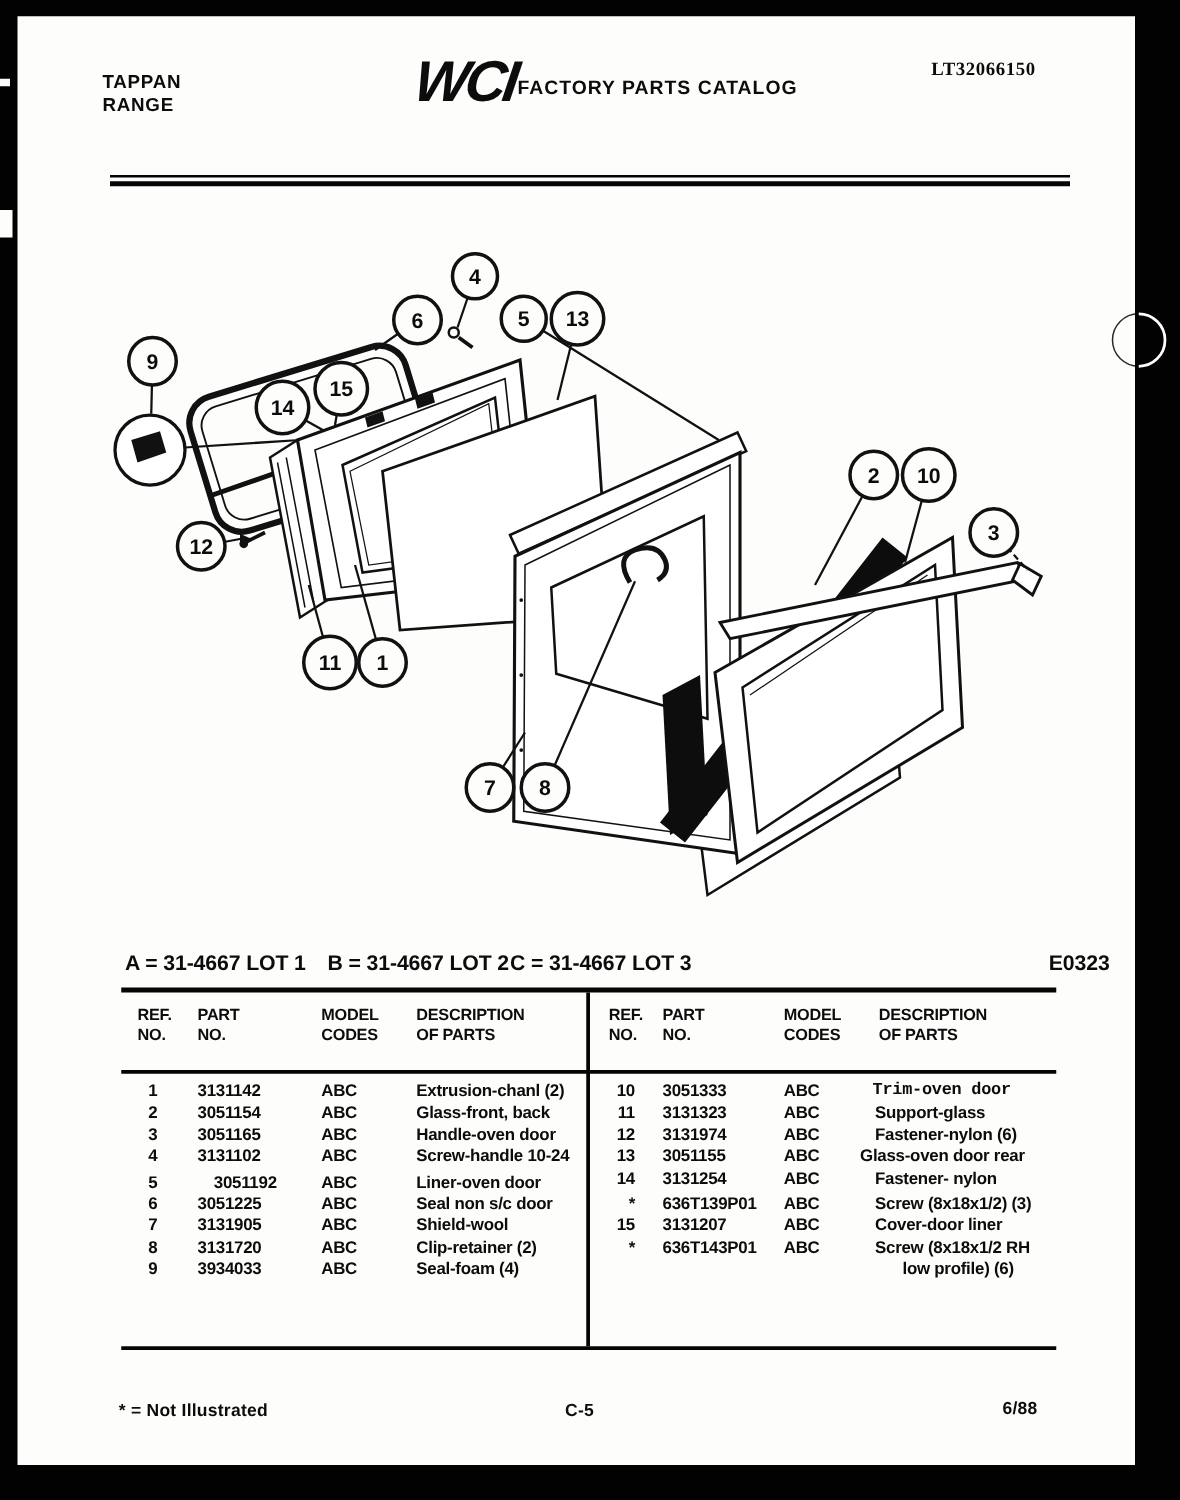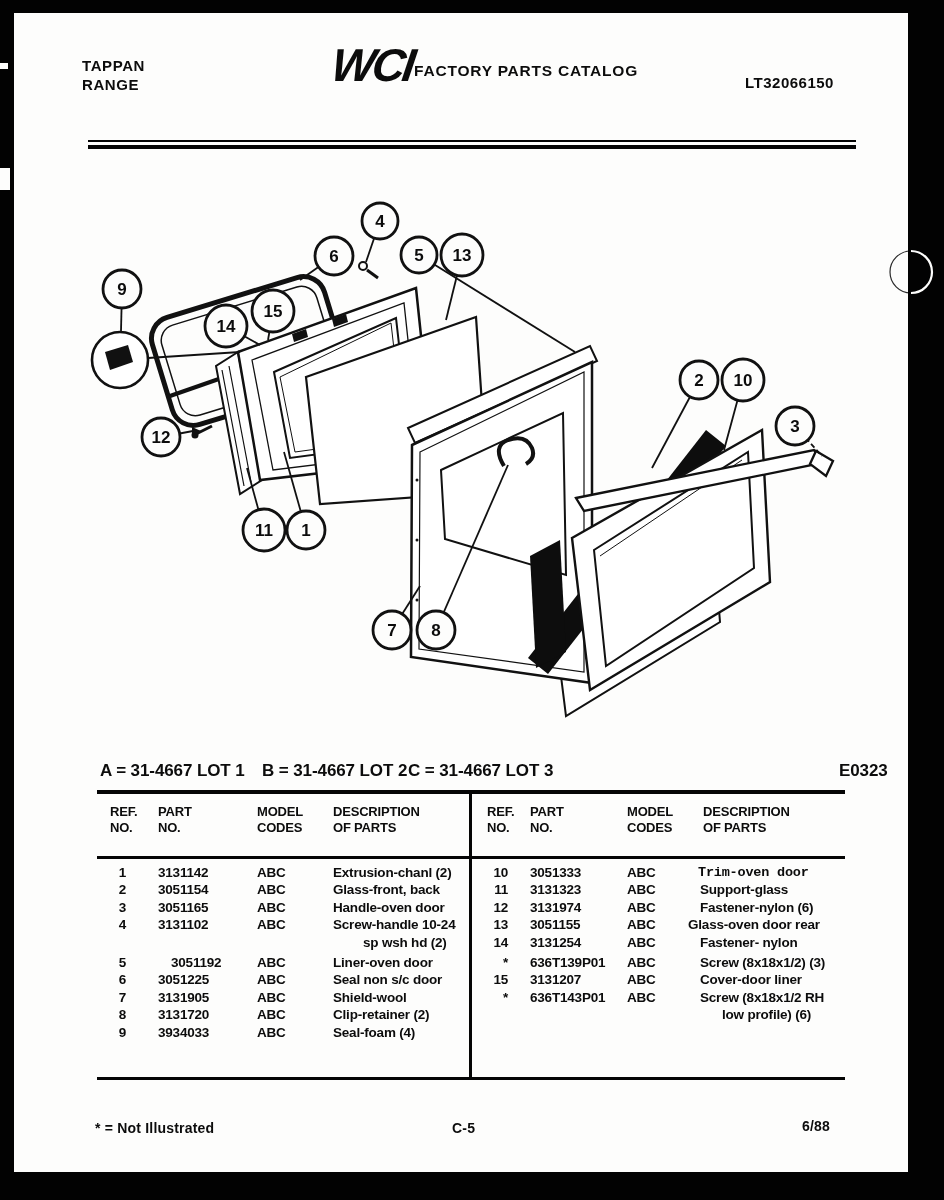--- a/index.html
+++ b/index.html
@@ -5,21 +5,21 @@
   html,body{margin:0;padding:0;background:#888;}
   .page{position:relative;width:944px;height:1200px;background:#fdfdfc;overflow:hidden;
         font-family:"Liberation Sans",sans-serif;color:#0c0c0c;}
   .abs{position:absolute;}
   .edge{position:absolute;background:#020202;}
   
   .brand{left:82px;top:56px;font-size:15px;font-weight:bold;line-height:19px;letter-spacing:.6px;}
   .logo{left:332px;top:40px;font-size:46px;font-weight:bold;font-style:italic;
         transform:skewX(-8deg);letter-spacing:-3px;line-height:50px;}
   .cat-title{left:414px;top:62px;font-size:15.5px;font-weight:bold;letter-spacing:.8px;}
-  .doc-num{left:745px;top:74px;font-size:15px;font-weight:bold;letter-spacing:.5px;}
+  .doc-num{left:745px;top:48px;font-size:15px;font-weight:bold;letter-spacing:.5px;font-family:Liberation Serif, serif;}
   .rule{left:88px;width:768px;background:#050505;}
   
   .lot{top:761px;font-size:17px;font-weight:bold;letter-spacing:-.1px;}
   
   .parts{left:97px;top:790px;width:748px;height:290px;border-top:4px solid #050505;
          border-bottom:3px solid #050505;box-sizing:border-box;}
   .tbl-divider{position:absolute;left:372px;top:0;width:3px;height:100%;background:#050505;}
   .hdr-underline{position:absolute;left:0;top:62px;width:100%;height:3px;background:#050505;}
   .hcell{position:absolute;font-size:13px;font-weight:bold;line-height:16px;letter-spacing:-.2px;white-space:pre-line;}
   .rows{position:absolute;top:71px;}
@@ -203,23 +203,20 @@
           <span style="left: 61px;">3051165</span>
           <span style="left: 160px;">ABC</span>
           <span style="left: 236px;">Handle-oven door</span>
         </div>
         <div class="trow">
           <span class="c-ref" style="left: 5px; width: 24px;">4</span>
           <span style="left: 61px;">3131102</span>
           <span style="left: 160px;">ABC</span>
           <span style="left: 236px;">Screw-handle 10-24</span>
         </div>
-        <div class="trow">
-          <span style="left: 266px;">sp wsh hd (2)</span>
-        </div>
         <div class="trow" style="margin-top: 3px;">
           <span class="c-ref" style="left: 5px; width: 24px;">5</span>
           <span style="left: 74px;">3051192</span>
           <span style="left: 160px;">ABC</span>
           <span style="left: 236px;">Liner-oven door</span>
         </div>
         <div class="trow">
           <span class="c-ref" style="left: 5px; width: 24px;">6</span>
           <span style="left: 61px;">3051225</span>
           <span style="left: 160px;">ABC</span>

